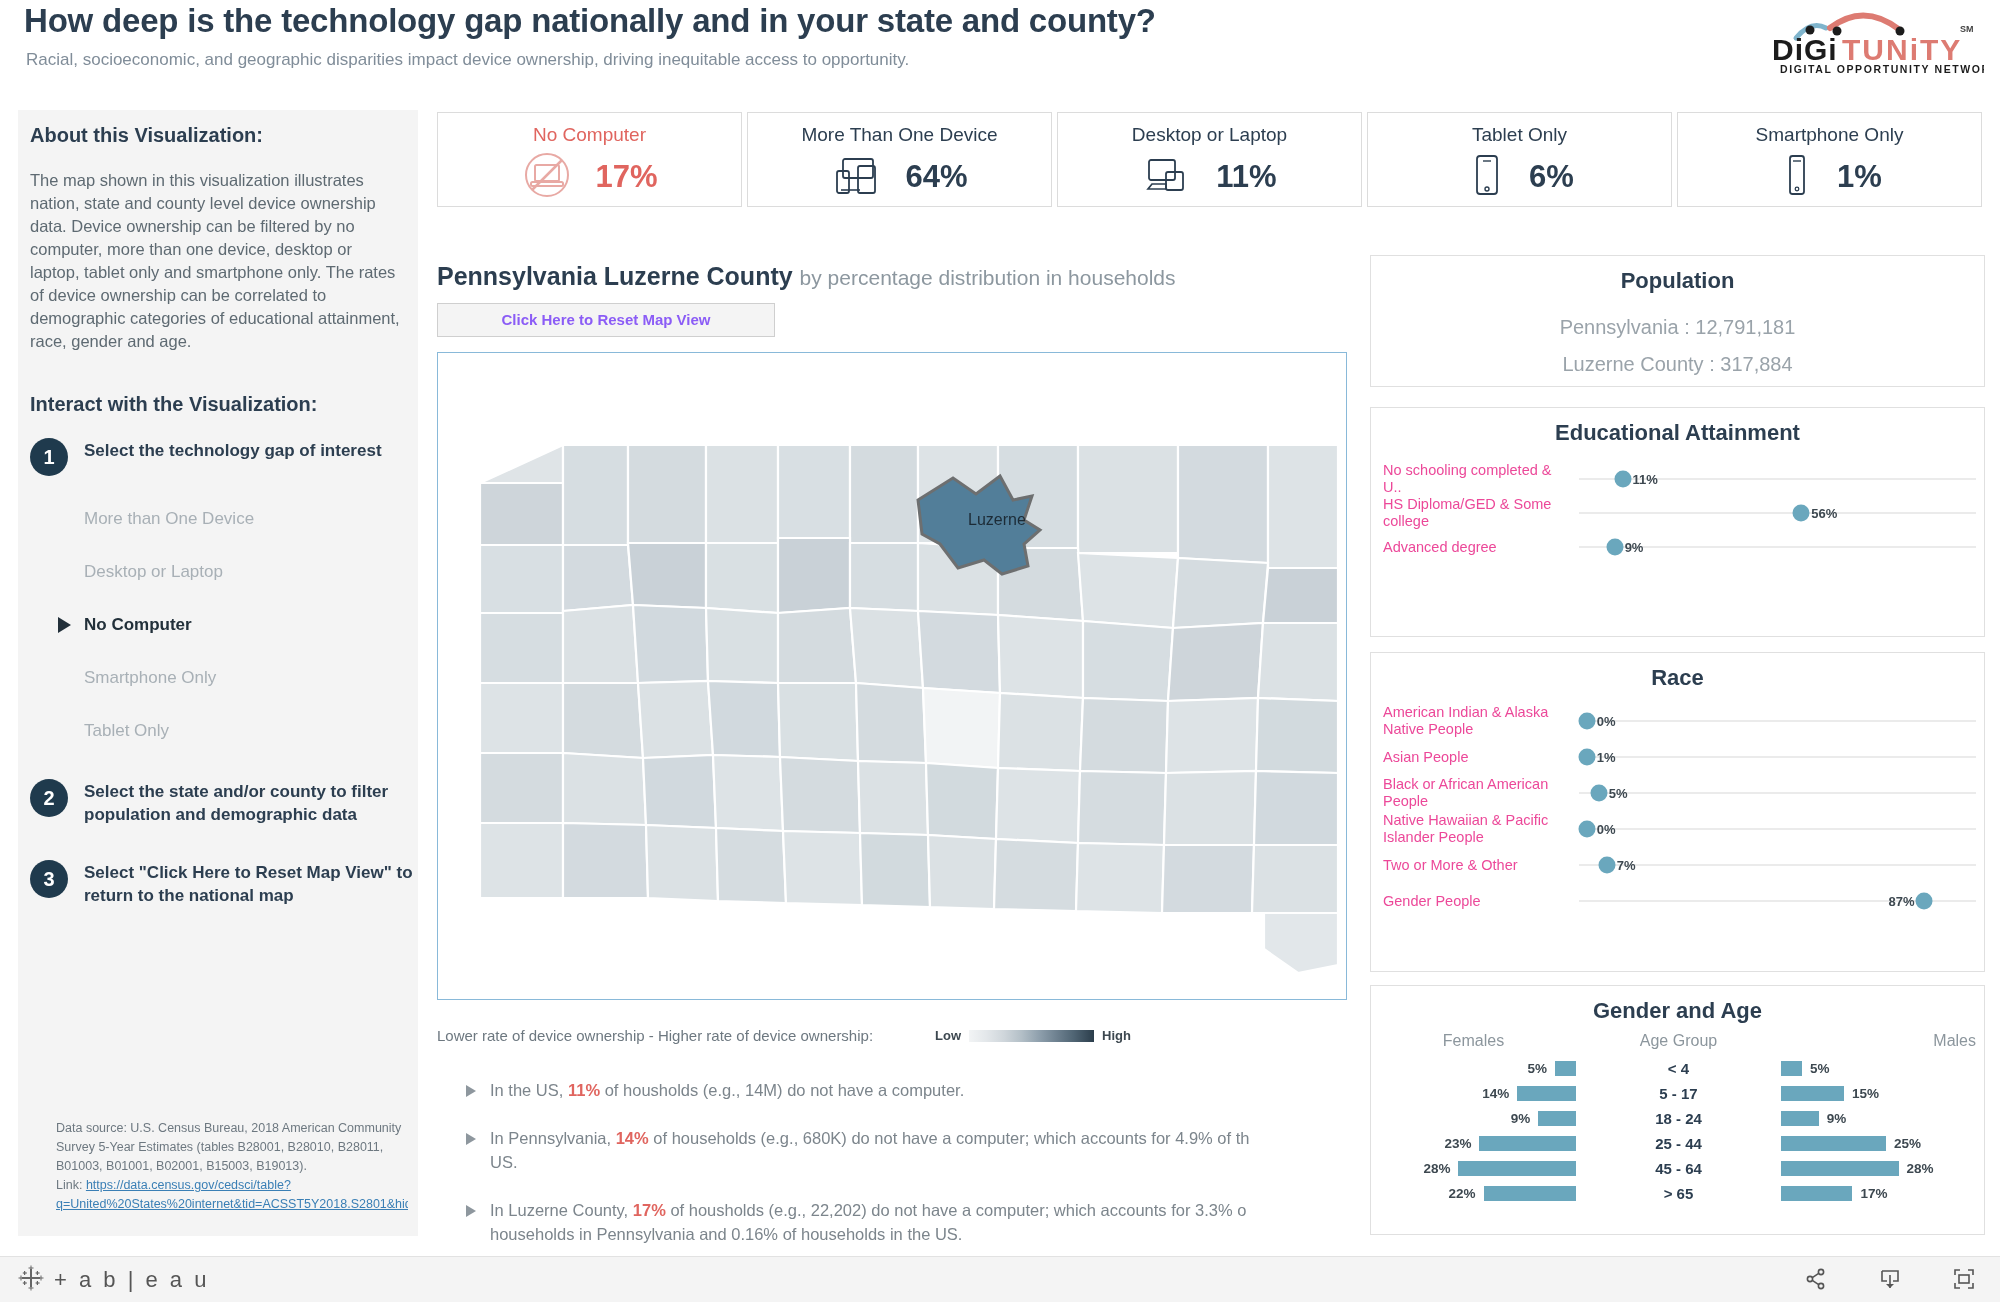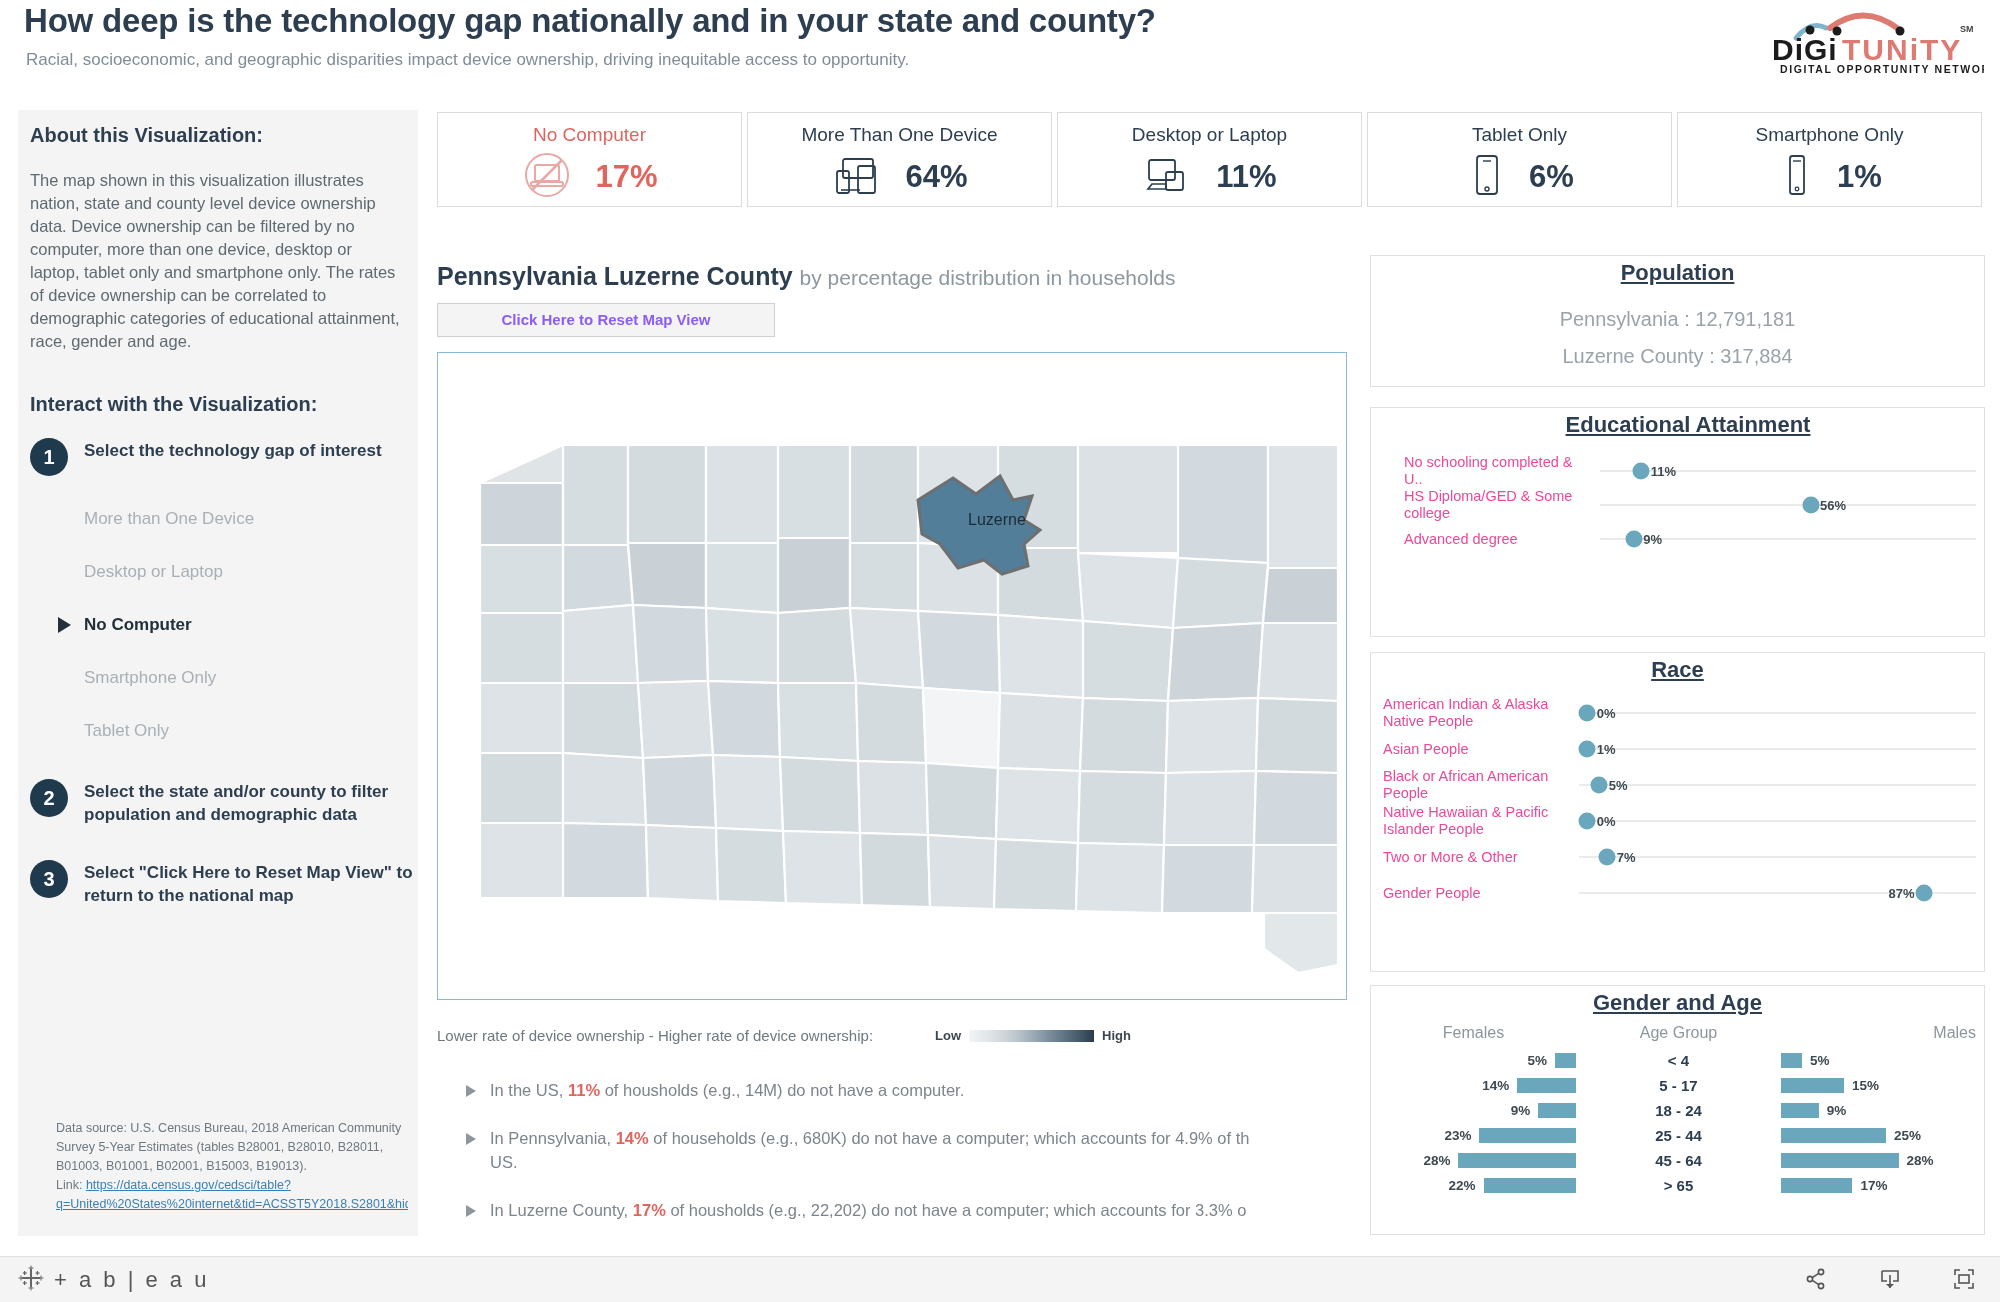--- a/index.html
+++ b/index.html
@@ -133,22 +133,21 @@
   .bullet b { color:#e0655f; font-weight:700; }
   .bullet .nowrapline { white-space:nowrap; display:block; }
 
   
   .rpanel {
     position:absolute; left:1370px; width:615px;
     background:#fff; border:1px solid #e0e0e0;
   }
   .rp-title {
     text-align:center; font-size:22px; color:#2c3e50; font-weight:600;
-    margin-top:4px;
-    text-decoration:underline;
+    margin-top:12px;
   }
   .pop-line {
     text-align:center; font-size:20px; color:#2c3e50;
     font-weight:600; margin-top:22px;
   }
   .pop-line span { color:#9aa3aa; font-weight:400; }
 
   
   .dotrow { position:relative; height:34px; }
   .dotrow .dlabel {
@@ -442,34 +441,35 @@
       <span class="nowrapline"><span>In the US, </span><b>11%</b><span> of housholds (e.g., 14M) do not have a computer.</span></span>
     </div>
     <div class="bullet">
       <span class="btri"></span>
       <span class="nowrapline"><span>In Pennsylvania, </span><b>14%</b><span> of households (e.g.,  680K) do not have a computer; which accounts for 4.9% of th</span></span>
       <span class="nowrapline">US.</span>
     </div>
     <div class="bullet">
       <span class="btri"></span>
       <span class="nowrapline"><span>In Luzerne County, </span><b>17%</b><span> of housholds (e.g., 22,202)  do not have a computer; which accounts for 3.3% o</span></span>
+      <span class="nowrapline">households in Pennsylvania and 0.16% of households in the US.</span>
     </div>
   </div>
 
   <div class="rpanel" style="top:255px; height:132px;">
     <div class="rp-title">Population</div>
     <div class="pop-line">
       <span>Pennsylvania : </span><span>12,791,181</span>
     </div>
     <div class="pop-line" style="margin-top:14px">
       <span>Luzerne County : </span><span>317,884</span>
     </div>
   </div>
 
-  <div class="rpanel" style="top:407px; height:230px;padding-left:21px;">
+  <div class="rpanel" style="top:407px; height:230px;">
     <div class="rp-title">Educational Attainment</div>
     <div style="margin-top:16px" id="edu-rows">
         <div class="dotrow" style="height: 34px;">
           <div class="dlabel">No schooling completed &amp; U..</div>
           <div class="dottrack">
             <div class="dot" style="left: 11%; background: rgb(106, 167, 189);"></div>
             <div class="dotval" style="left: 13.5%;">11%</div>
           </div>
         </div>
         <div class="dotrow" style="height: 34px;">

